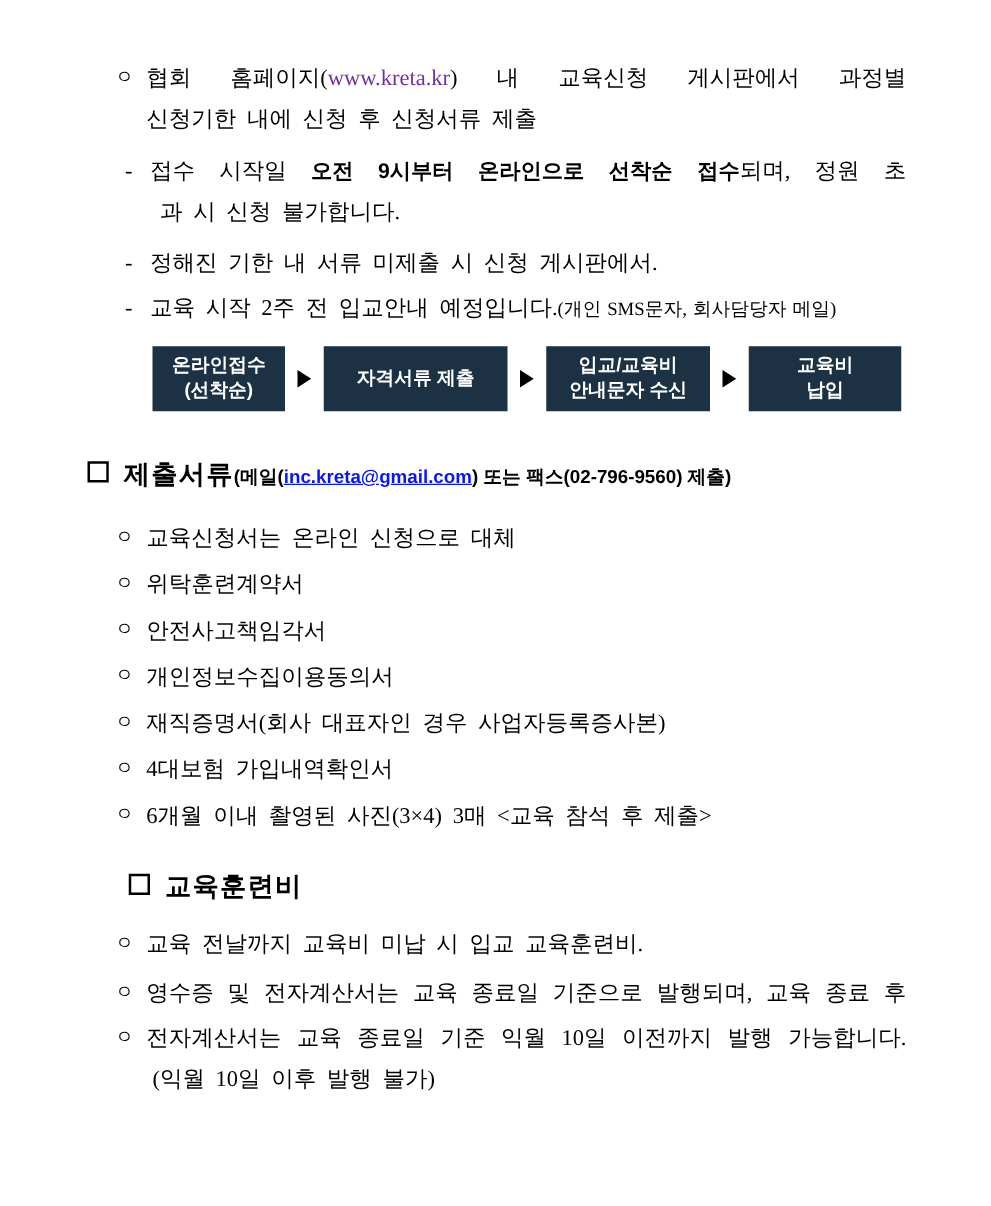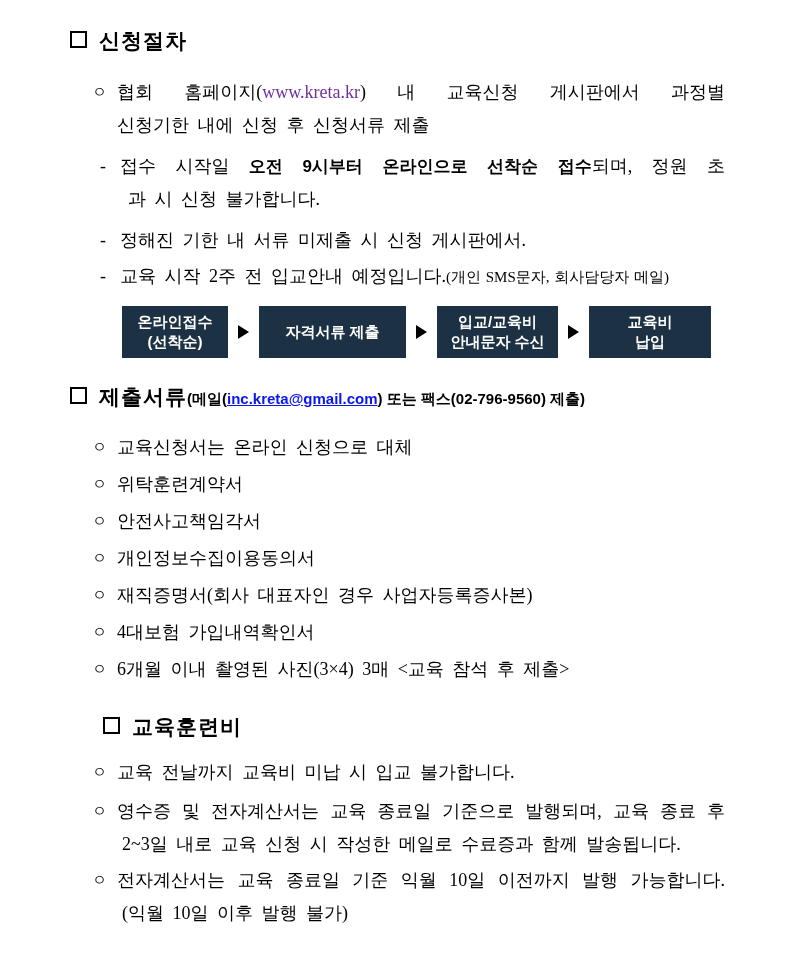--- a/index.html
+++ b/index.html
@@ -37,44 +37,41 @@
   .cont5{padding-left:5px;}
   .gb{font-family:"Liberation Sans","DejaVu Sans",sans-serif;font-weight:bold;font-size:17px;margin-top:24px;}
   .note{font-size:15px;word-spacing:1px;}
 
   
   .flow{display:flex;align-items:center;margin-left:52px;margin-top:12px;}
   .fbox{background:var(--box-navy);color:#ffffff;height:52px;display:flex;flex-direction:column;
         align-items:center;justify-content:center;
         font-family:"Liberation Sans","DejaVu Sans",sans-serif;font-weight:bold;
         font-size:15px;line-height:20px;text-align:center;white-space:nowrap;}
-  .fw1{width:106px}.fw2{width:147px}.fw3{width:121px}.fw4{width:122px}
+  .fw1{width:106px}.fw2{width:147px}.fw3{width:131px}.fw4{width:122px}
   .farrow{width:0;height:0;border-left:11px solid #000;
           border-top:7px solid transparent;border-bottom:7px solid transparent;margin:0 10px;}
 
   
   .mt-b1{margin-top:20px;}
   .mt-sub{margin-top:8px;}
   .mt-sub3{margin-top:3px;}
-  .mt-h2{margin-top:24px;}
+  .mt-h2{margin-top:36px;}
   .mt-list{margin-top:17px;}
   .doc-item{margin-bottom:4px;}
   .mt-h3{margin-top:26px;padding-left:33px;}
   .mt-f1{margin-top:14px;}
   .mt-f2{margin-top:6px;}
   .mt-f3{margin-top:3px;}
 </style>
 </head>
 <body>
 
 <div class="page">
 
-  <div class="sec-h">
-    <span class="sq"></span><span>신청절차</span>
-  </div>
 
   <div class="para b1 mt-b1">
     <span class="marker">ㅇ</span>
     <div class="ptext">
       <div class="line just"><span>협회 홈페이지(</span><a class="purple">www.kreta.kr</a><span>) 내 교육신청 게시판에서 과정별</span></div>
       <div class="line">신청기한 내에 신청 후 신청서류 제출</div>
     </div>
   </div>
 
   <div class="para b2 mt-sub">
@@ -170,29 +167,28 @@
     </div>
   </div>
 
   <div class="sec-h mt-h3">
     <span class="sq"></span><span>교육훈련비</span>
   </div>
 
   <div class="para b1 mt-f1">
     <span class="marker">ㅇ</span>
     <div class="ptext">
-        <div class="line">교육 전날까지 교육비 미납 시 입교 불가합니다.</div>
+        <div class="line">교육 전날까지 교육비 미납 시 입교 교육훈련비.</div>
       </div>
   </div>
 
   <div class="para b1 mt-f2">
     <span class="marker">ㅇ</span>
     <div class="ptext">
       <div class="line just">영수증 및 전자계산서는 교육 종료일 기준으로 발행되며, 교육 종료 후</div>
-      <div class="line cont5">2~3일 내로 교육 신청 시 작성한 메일로 수료증과 함께 발송됩니다.</div>
     </div>
   </div>
 
   <div class="para b1 mt-f3">
     <span class="marker">ㅇ</span>
     <div class="ptext">
       <div class="line just">전자계산서는 교육 종료일 기준 익월 10일 이전까지 발행 가능합니다.</div>
       <div class="line cont5">(익월 10일 이후 발행 불가)</div>
     </div>
   </div>

